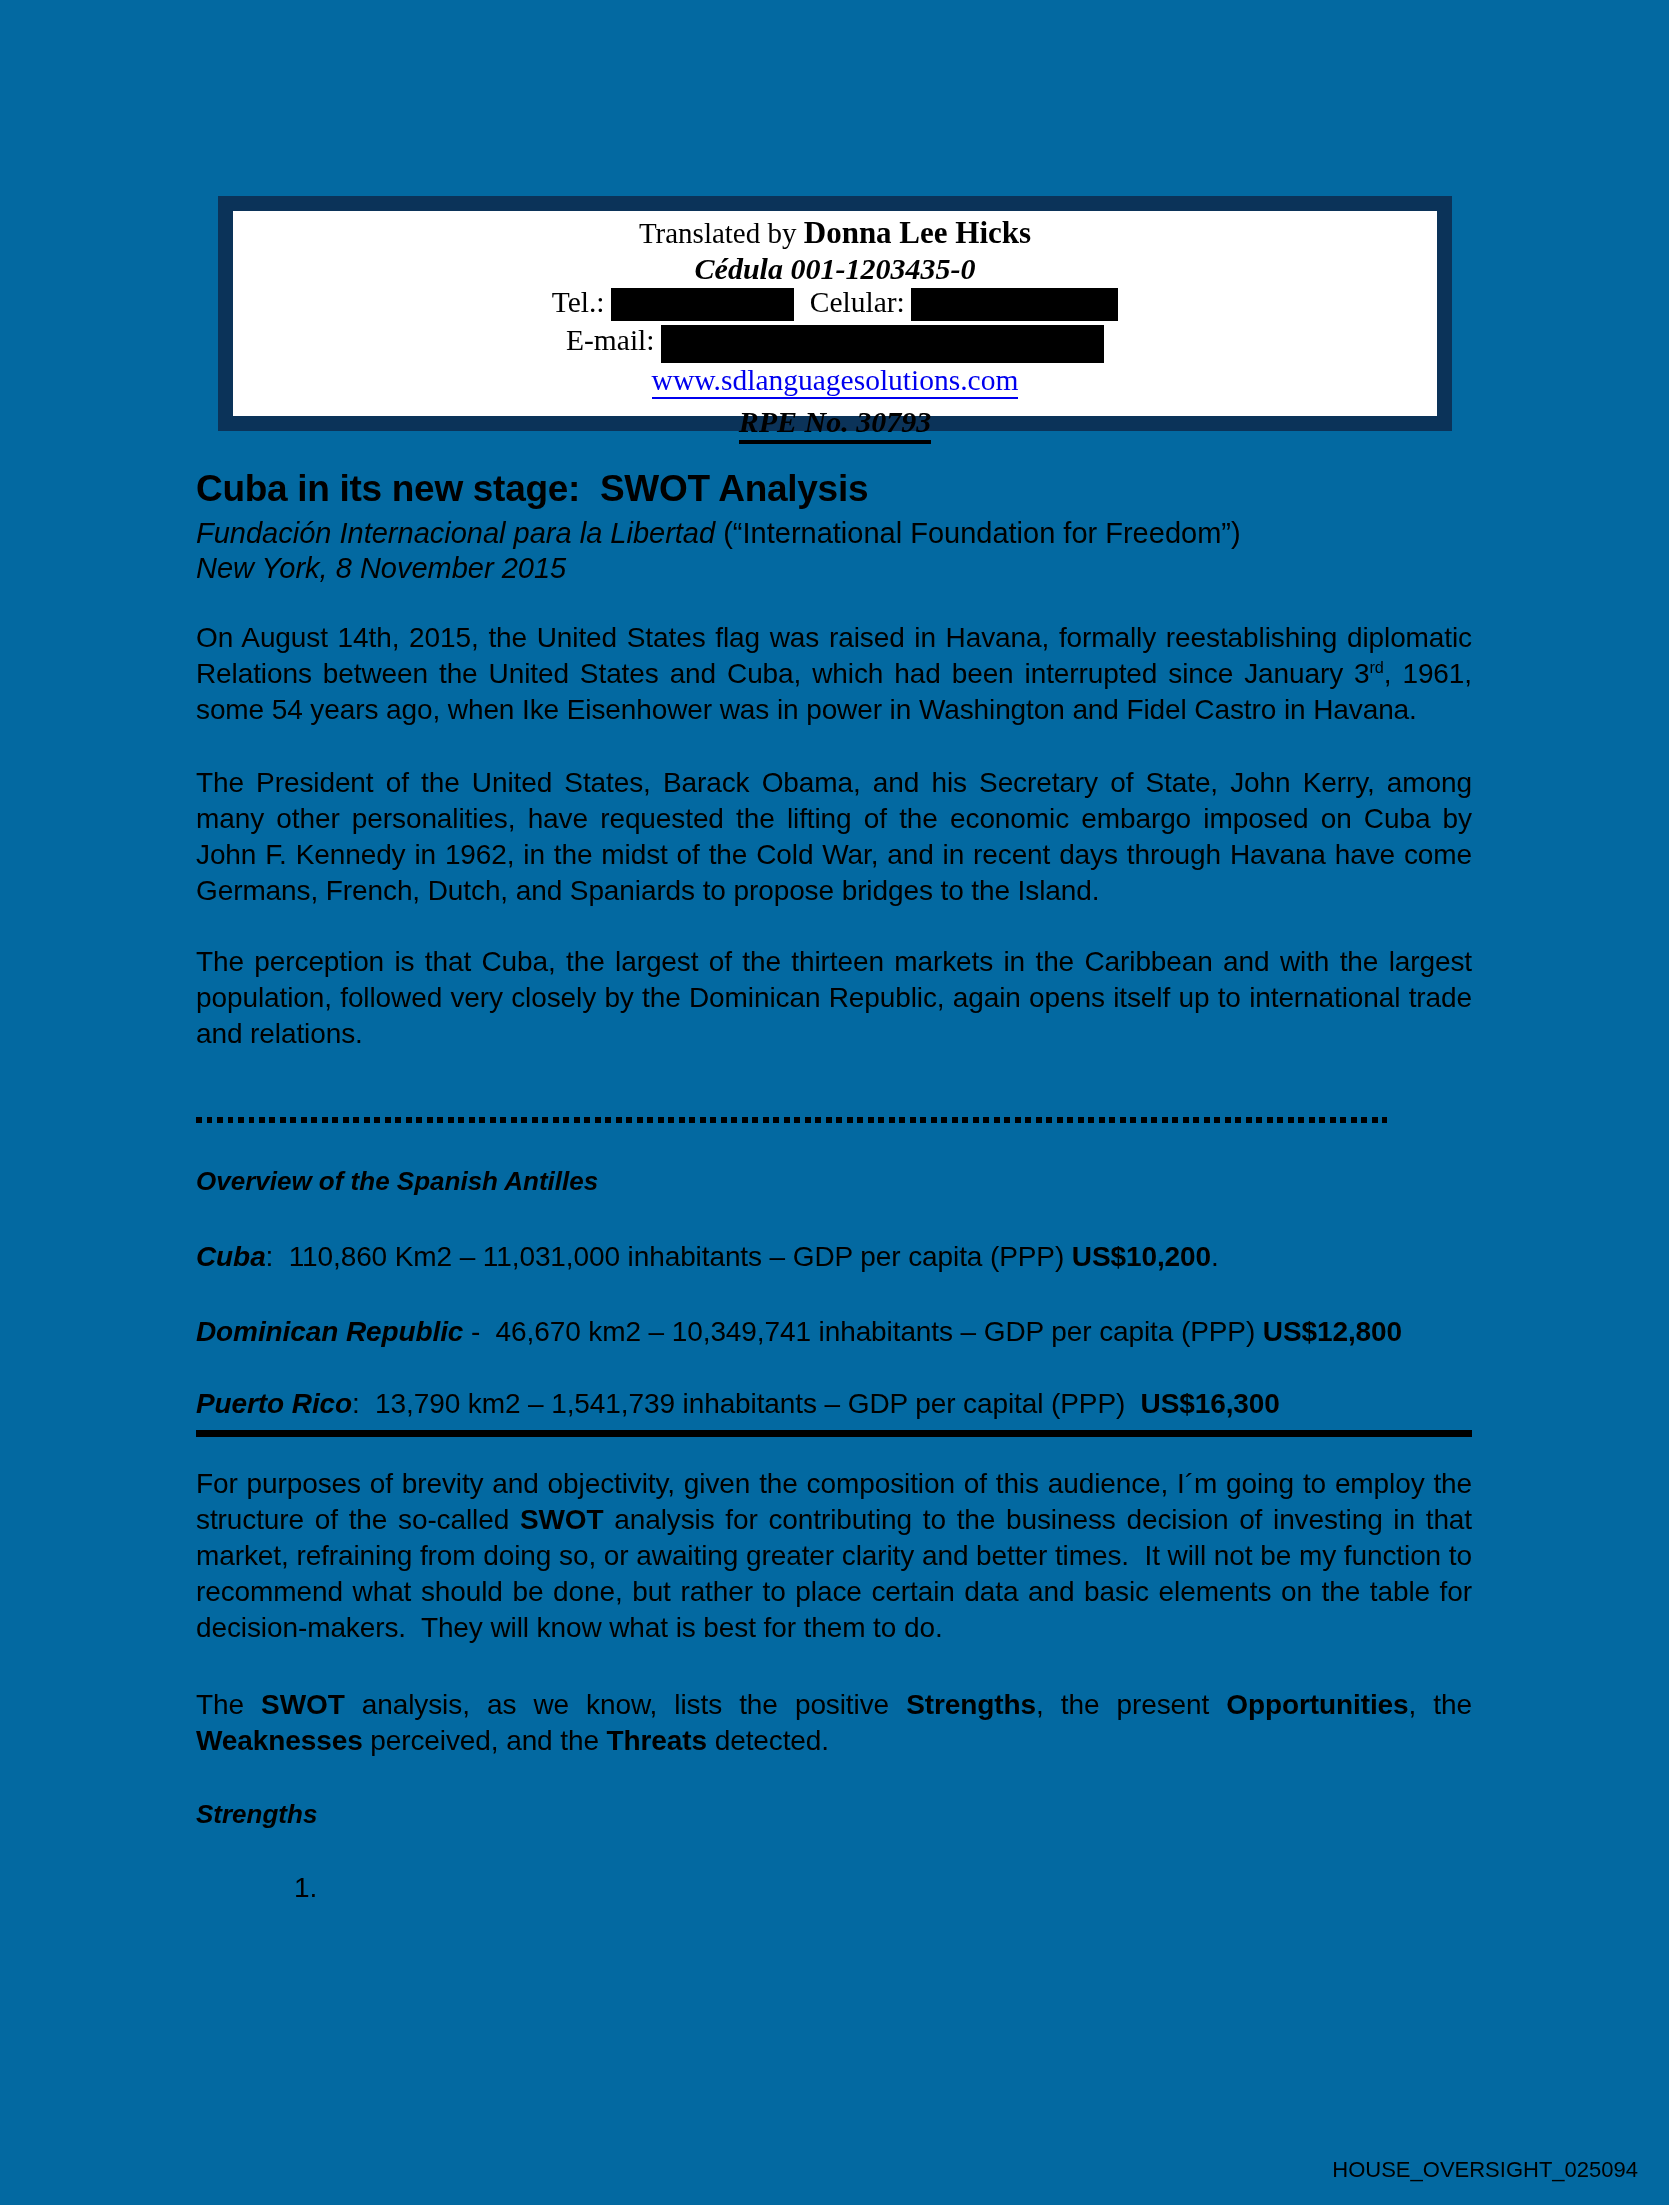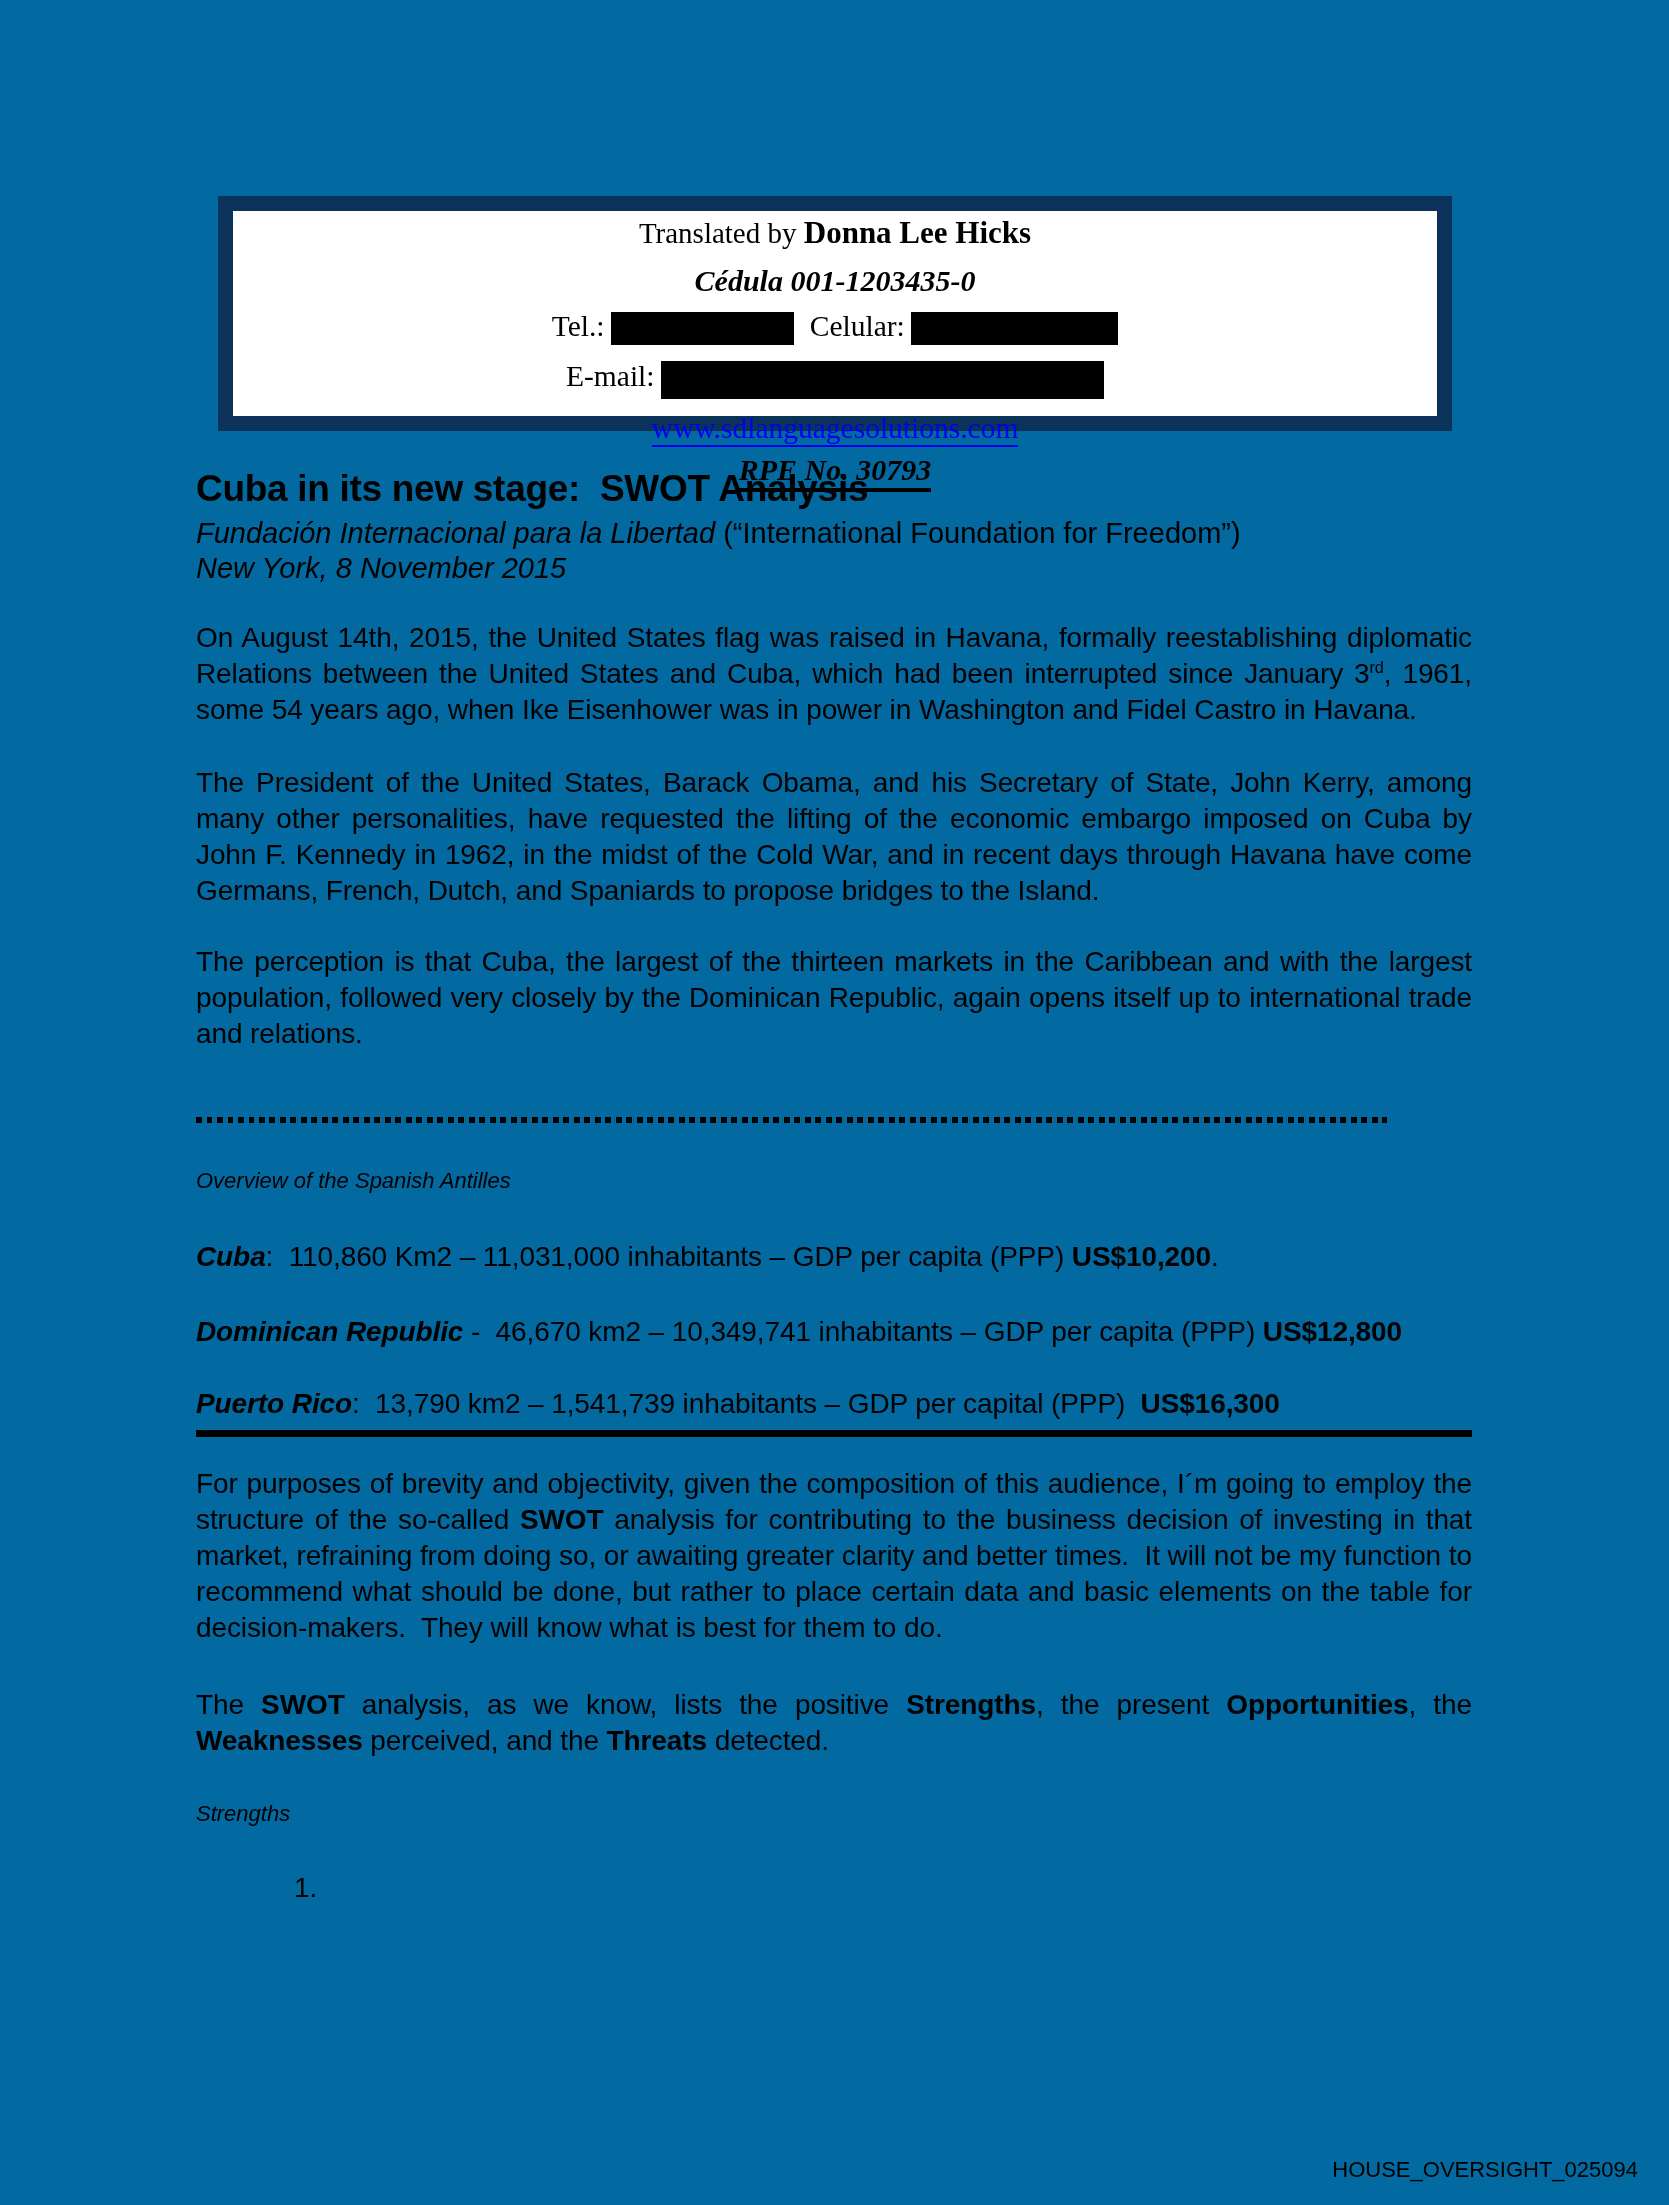--- a/index.html
+++ b/index.html
@@ -15,21 +15,21 @@
   
   .letterhead{
     position:absolute;left:218px;top:196px;
     width:1234px;height:235px;
     box-sizing:border-box;
     border:15.7px solid #0b3359;
     background:#ffffff;
     font-family:"Liberation Serif",serif;
     text-align:center;
   }
-  .lh-line{white-space:pre-wrap;margin-top:12px;}
+  .lh-line{white-space:pre-wrap;}
   .lh-translated{margin-top:2.6px;font-size:29px;line-height:37px;}
   .lh-translated .name{font-weight:bold;font-size:31px;}
   .lh-cedula{font-size:30px;line-height:34px;font-weight:bold;font-style:italic;}
   .lh-tel{font-size:29.5px;line-height:33px;}
   .lh-email{font-size:29.5px;line-height:38px;}
   .redact{display:inline-block;background:#000;vertical-align:middle;}
   .redact-tel{width:183px;height:33px;margin-left:6.5px;margin-right:15.7px;}
   .redact-cel{width:207px;height:33px;margin-left:6.5px;}
   .redact-email{width:443px;height:38px;margin-left:6.5px;}
   .lh-web{font-size:29.5px;line-height:34px;}
@@ -52,22 +52,22 @@
     text-align:justify;
     white-space:pre-wrap;
   }
   .doc-title{
     font-size:37px;line-height:39px;font-weight:bold;
     letter-spacing:-0.3px;white-space:pre-wrap;
   }
   .subtitle{font-size:29px;line-height:34px;white-space:pre-wrap;}
   .dateline{font-size:29px;line-height:34px;font-style:italic;}
   .sect-heading{
-    font-size:22px;line-height:34px;
-    font-weight:normal;font-style:italic;white-space:pre-wrap;
+    font-size:26px;line-height:34px;
+    font-weight:bold;font-style:italic;white-space:pre-wrap;
   }
   .data-line{font-size:28px;line-height:35px;letter-spacing:-0.1px;white-space:pre-wrap;}
   sup{font-size:58%;line-height:0;vertical-align:super;}
 
   .dash-sep{
     height:5.9px;width:1191px;
     background:repeating-linear-gradient(90deg,#000 0 5.9px,transparent 5.9px 10.5px);
   }
   .black-rule{height:7.2px;width:1276px;background:#000;}
 

